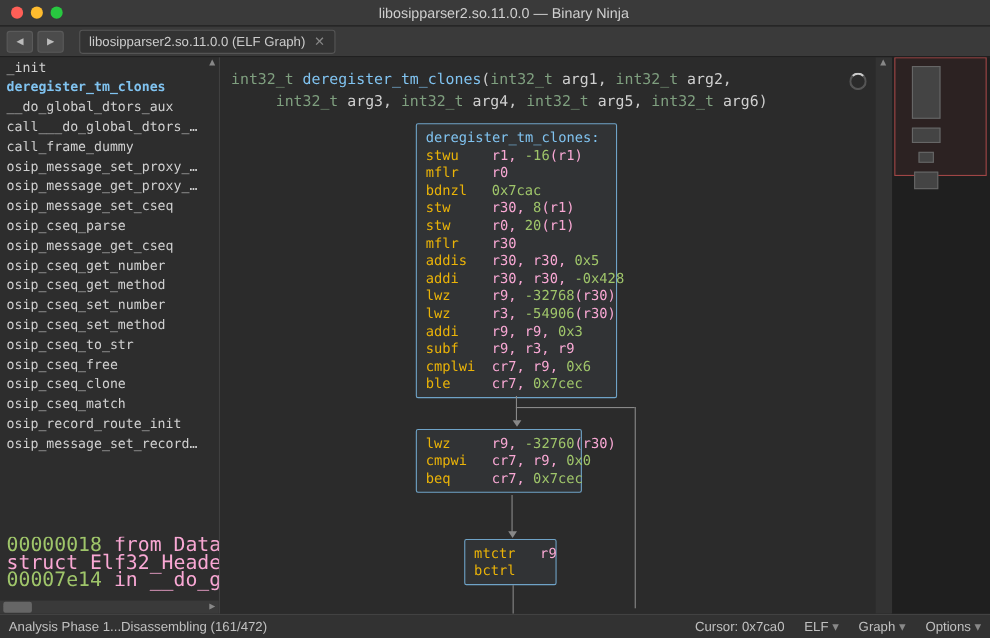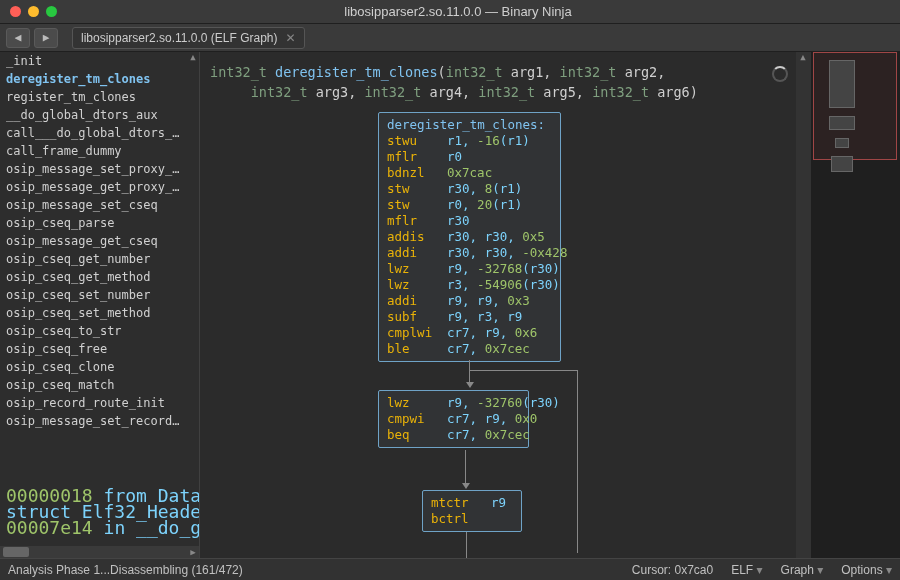--- a/index.html
+++ b/index.html
@@ -169,21 +169,21 @@
     position: absolute;
     background: #313335;
     border: 1px solid #6fa3c7;
     border-radius: 2px;
     padding: 4px 8px;
     font-size: 12.5px;
     line-height: 16px;
     white-space: pre;
   }
   .opc   { color: #eab308; display:inline-block; width: 60px; }
-  .reg   { color: #7dd3fc; }
+  .reg   { color: #f9a8d4; }
   .num   { color: #9fc56a; }
   .lbl   { color: #80c3f0; }
   .edge { position: absolute; background: #888; }
   .edge.v { width: 1px; }
   .edge.h { height: 1px; }
   .arrowhead {
     position: absolute;
     width: 0; height: 0;
     border-left: 4px solid transparent;
     border-right: 4px solid transparent;
@@ -243,21 +243,20 @@
   </div>
 </div>
 
 <div class="main">
 
   <div class="left">
     <div class="func-list" id="func-list">
       <div class="scroll-up">▲</div>
     <div class="func-item">_init</div>
         <div class="func-item selected">deregister_tm_clones</div>
-        <div class="func-item">register_tm_clones</div>
         <div class="func-item">__do_global_dtors_aux</div>
         <div class="func-item">call___do_global_dtors_…</div>
         <div class="func-item">call_frame_dummy</div>
         <div class="func-item">osip_message_set_proxy_…</div>
         <div class="func-item">osip_message_get_proxy_…</div>
         <div class="func-item">osip_message_set_cseq</div>
         <div class="func-item">osip_cseq_parse</div>
         <div class="func-item">osip_message_get_cseq</div>
         <div class="func-item">osip_cseq_get_number</div>
         <div class="func-item">osip_cseq_get_method</div>
@@ -314,21 +313,21 @@
     <div class="edge v" style="left:377px; top:318px; height:183px;"></div>
 
     <div class="block" id="block2" style="left:178px; top:338px; width:151px;"><span class="opc">lwz</span><span class="reg">r9, </span><span class="num">-32760</span><span class="reg">(r30)</span>
 <span class="opc">cmpwi</span><span class="reg">cr7, r9, </span><span class="num">0x0</span><span class="reg"></span>
 <span class="opc">beq</span><span class="reg">cr7, </span><span class="num">0x7cec</span><span class="reg"></span>
 </div>
 
     <div class="edge v" style="left:265px; top:398px; height:34px;"></div>
     <div class="arrowhead" style="left:261.5px; top:431px;"></div>
 
-    <div class="block" id="block3" style="left:222px; top:438px; width:100px;"><span class="opc">mtctr</span><span class="reg">r9</span><span class="reg"></span>
+    <div class="block" id="block3" style="left:222px; top:438px; width:84px;"><span class="opc">mtctr</span><span class="reg">r9</span><span class="reg"></span>
 <span class="opc">bctrl</span><span class="reg"></span><span class="reg"></span>
 </div>
     <div class="edge v" style="left:266px; top:480px; height:30px;"></div>
 
   </div>
 
   <div class="minimap">
     <div class="viewbox" style="left:2px; top:0px; width:84px; height:108px;"></div>
     <div class="mbox" style="left:18px; top:8px;  width:26px; height:48px;"></div>
     <div class="mbox" style="left:18px; top:64px; width:26px; height:14px;"></div>

